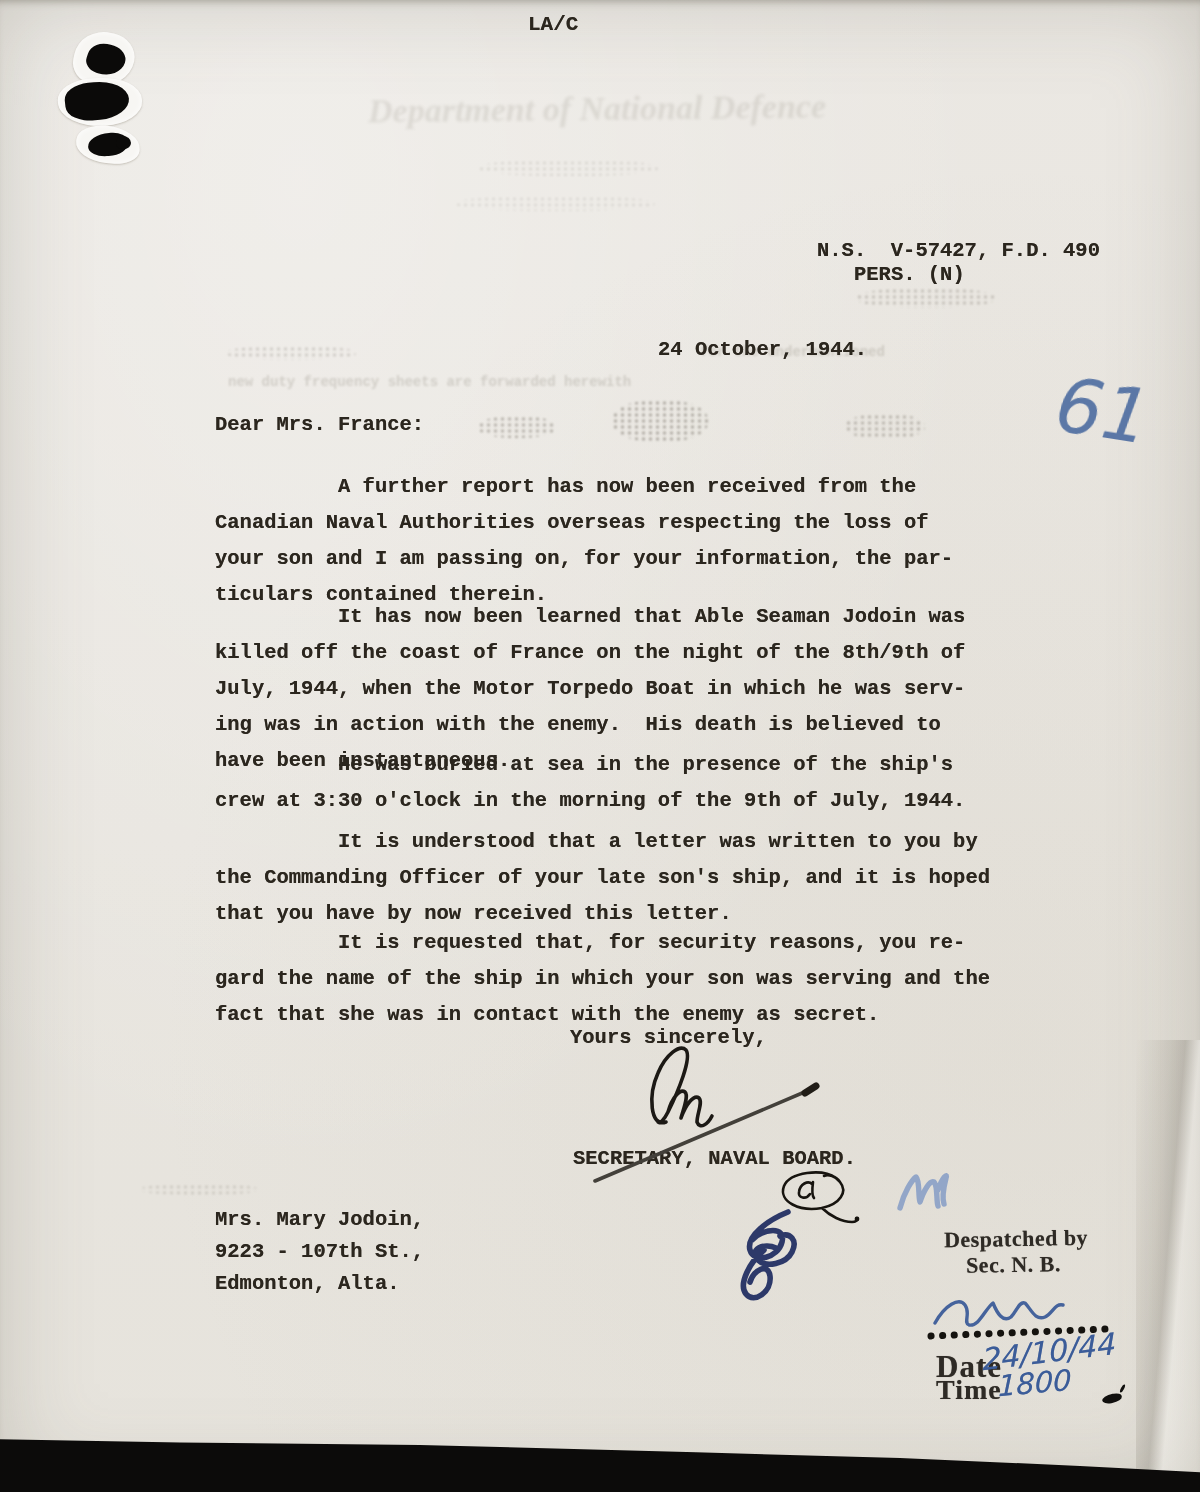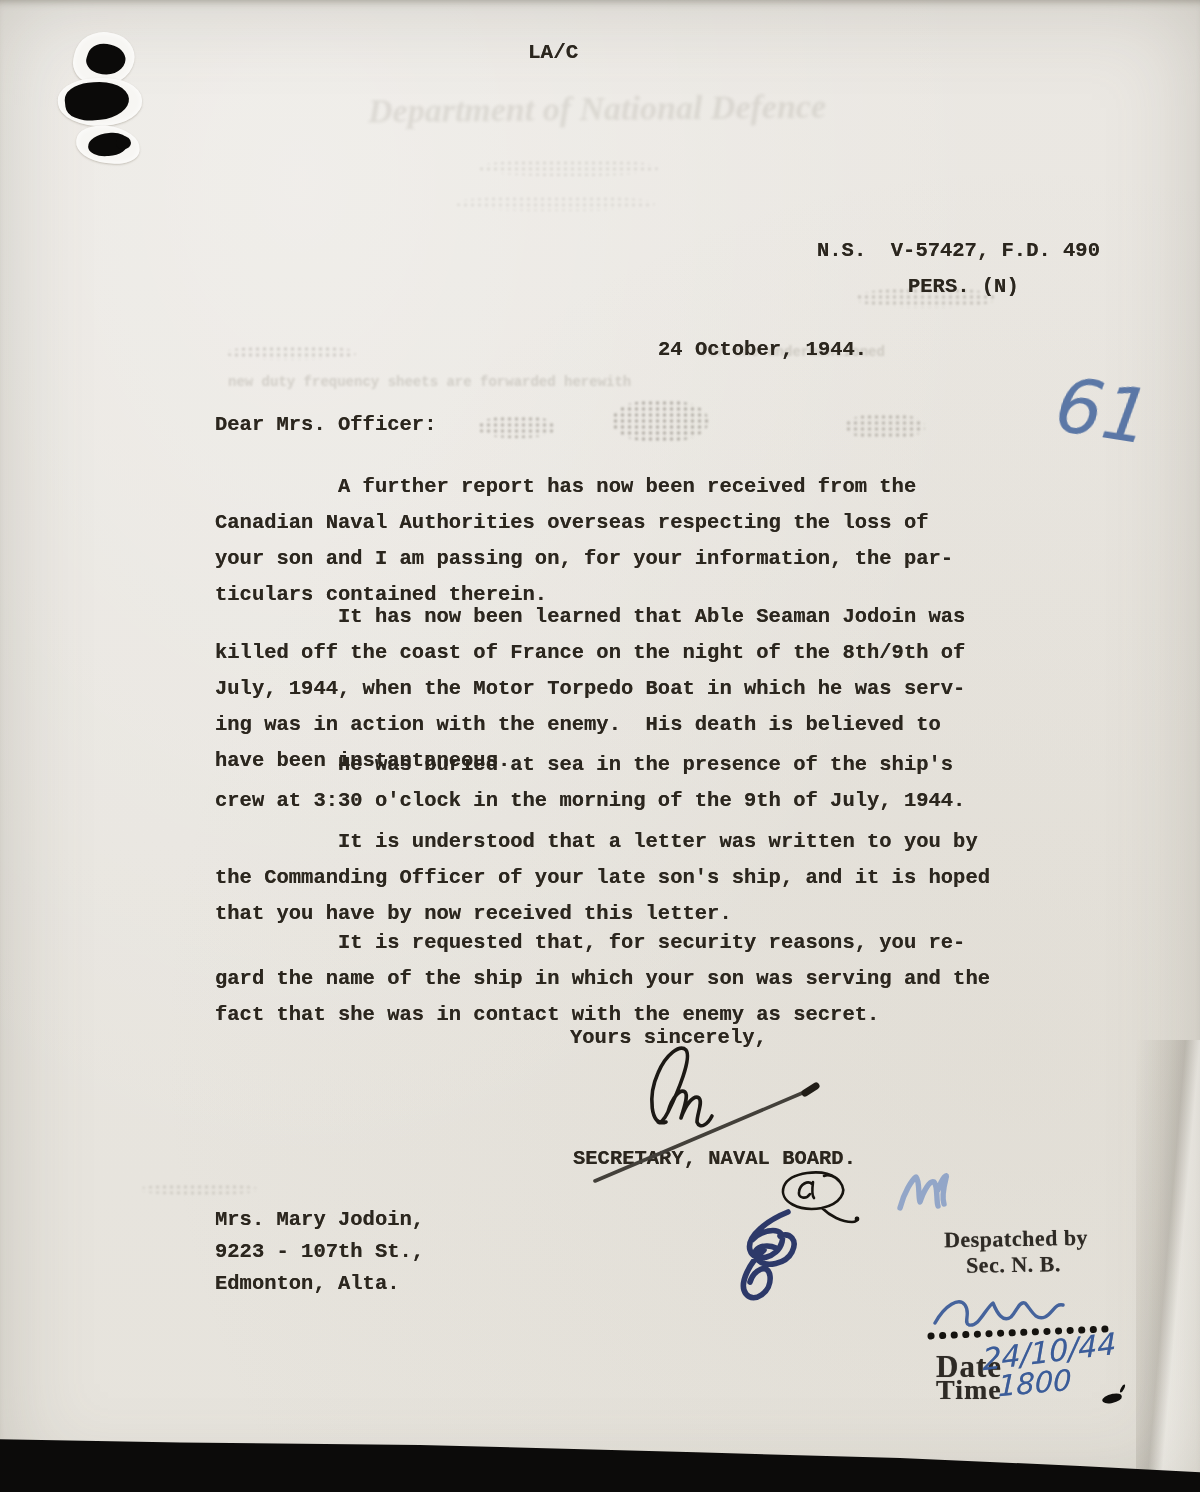--- a/index.html
+++ b/index.html
@@ -42,35 +42,35 @@
   <div class="abs smudge" style="left:455px;top:196px;width:200px;height:15px;opacity:.12;"></div>
 
   <div class="abs tear" style="left:74px;top:32px;width:60px;height:54px;border-radius:55% 45% 60% 40%;transform:rotate(12deg);"></div>
   <div class="abs hole" style="left:87px;top:44px;width:38px;height:31px;border-radius:55% 45% 65% 40%;transform:rotate(18deg);"></div>
   <div class="abs tear" style="left:58px;top:78px;width:84px;height:48px;border-radius:45% 55% 50% 60%;transform:rotate(-4deg);"></div>
   <div class="abs hole" style="left:65px;top:82px;width:64px;height:38px;border-radius:45% 60% 55% 50%;transform:rotate(-6deg);"></div>
   <div class="abs tear" style="left:76px;top:126px;width:64px;height:37px;border-radius:50% 60% 45% 55%;transform:rotate(6deg);"></div>
   <div class="abs hole" style="left:88px;top:133px;width:40px;height:23px;border-radius:60% 45% 55% 50%;transform:rotate(-4deg);"></div>
   <div class="abs hole" style="left:116px;top:136px;width:15px;height:13px;border-radius:50% 60% 50% 45%;"></div>
 
-  <div class="abs mono" style="left:528px;top:12px;font-size:21px;margin-top:28px;">LA/C</div>
+  <div class="abs mono" style="left:528px;top:12px;font-size:21px;">LA/C</div>
 
   <div class="abs mono" style="left:817px;top:238px;">N.S.  V-57427, F.D. 490</div>
-  <div class="abs mono" style="left:908px;top:262px;margin-top:12px;">PERS. (N)</div>
+  <div class="abs mono" style="left:854px;top:262px;">PERS. (N)</div>
   <div class="abs smudge" style="left:856px;top:288px;width:140px;height:20px;opacity:.3;"></div>
 
   <div class="abs ghost-mono" style="left:700px;top:344px;font-size:14px;opacity:.22;">for the undermentioned</div>
   <div class="abs smudge" style="left:226px;top:346px;width:130px;height:14px;opacity:.25;"></div>
   <div class="abs ghost-mono" style="left:228px;top:374px;font-size:14px;opacity:.22;">new duty frequency sheets are forwarded herewith</div>
 
   <div class="abs mono" style="left:658px;top:337px;">24 October, 1944.</div>
 
   <div class="abs hand-blue" style="left:1056px;top:368px;font-size:74px;color:#48699f;opacity:.88;transform:rotate(9deg);filter:blur(.4px);">61</div>
 
-  <div class="abs mono" style="left:215px;top:412px;">Dear Mrs. Officer:</div>
+  <div class="abs mono" style="left:215px;top:412px;">Dear Mrs. France:</div>
   <div class="abs smudge" style="left:478px;top:416px;width:78px;height:22px;opacity:.45;"></div>
   <div class="abs smudge" style="left:612px;top:400px;width:96px;height:42px;opacity:.5;"></div>
   <div class="abs smudge" style="left:845px;top:414px;width:80px;height:25px;opacity:.4;"></div>
 
   <div class="abs mono para" style="left:215px;top:469px;">          A further report has now been received from the
 Canadian Naval Authorities overseas respecting the loss of
 your son and I am passing on, for your information, the par-
 ticulars contained therein.</div>
   <div class="abs mono para" style="left:215px;top:599px;">          It has now been learned that Able Seaman Jodoin was
 killed off the coast of France on the night of the 8th/9th of

